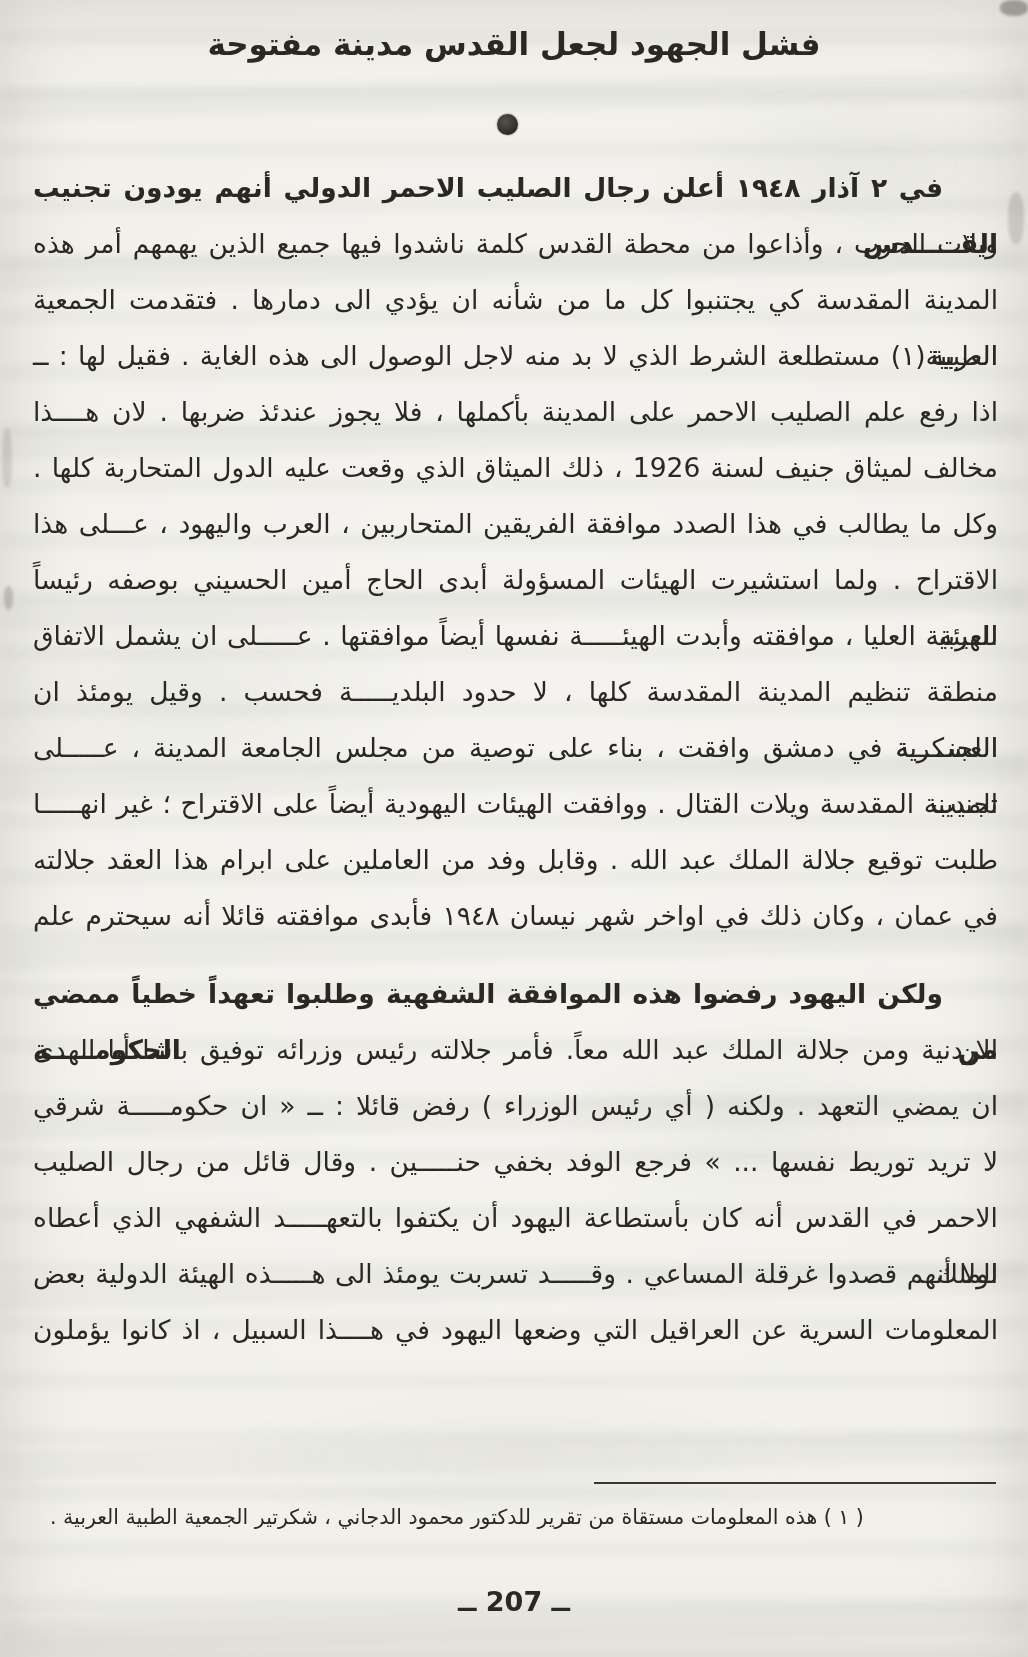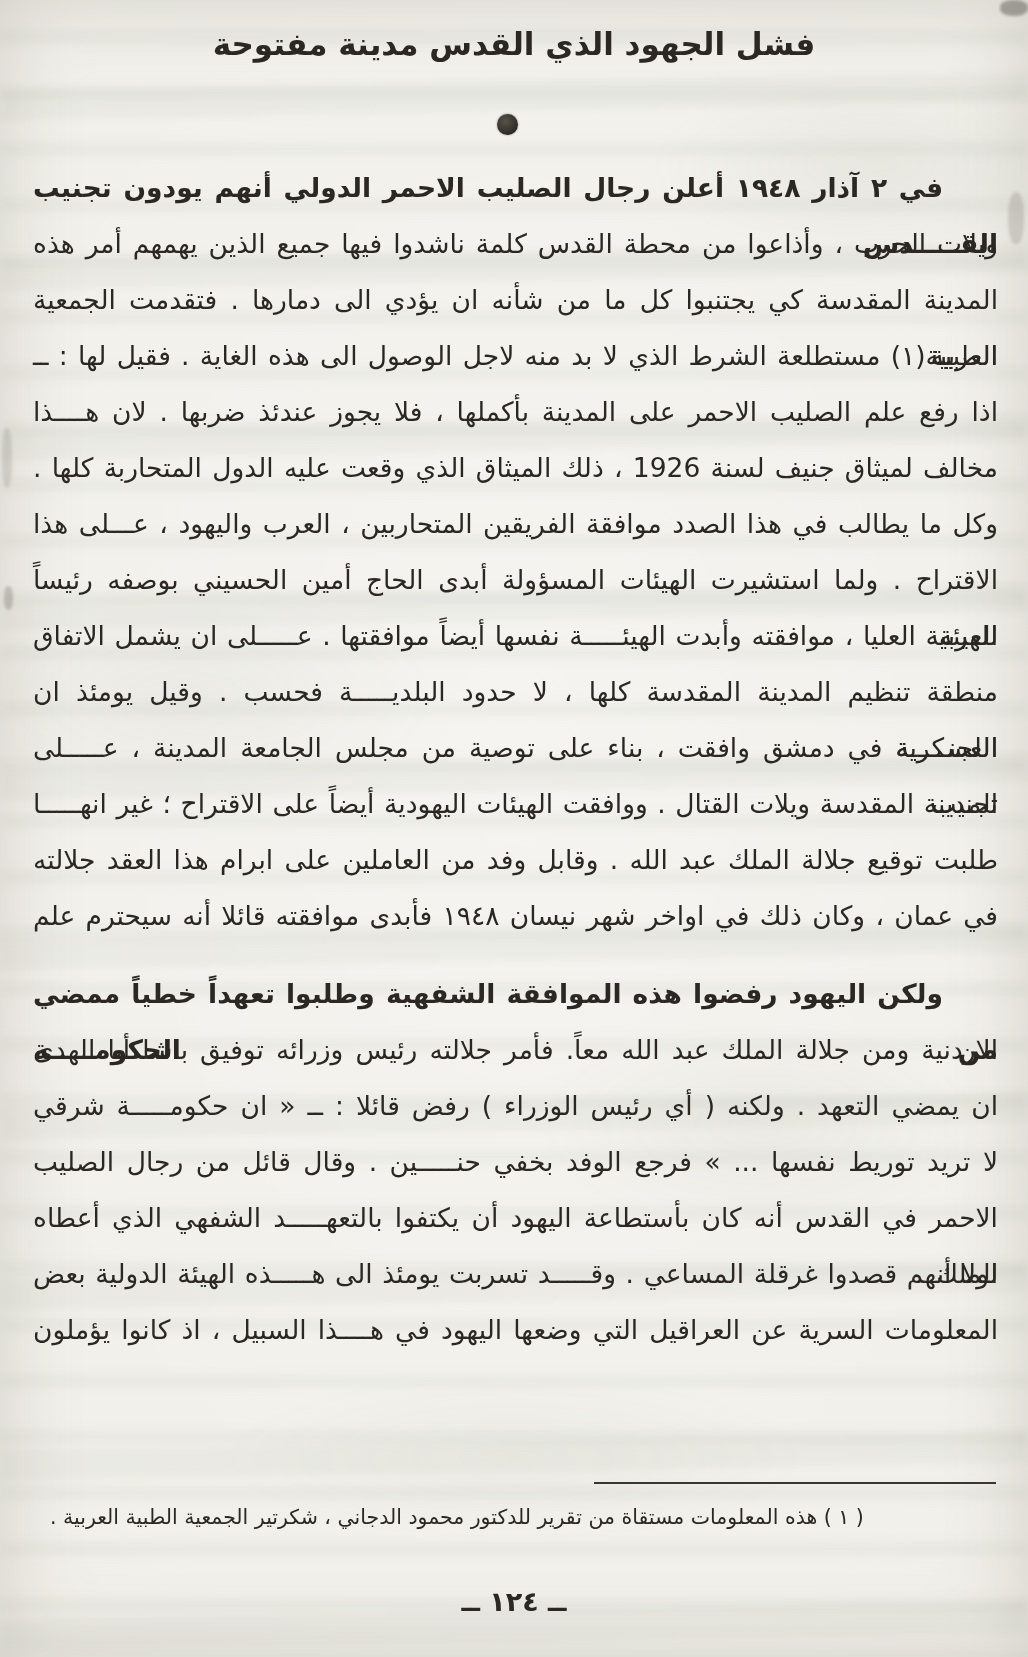--- a/index.html
+++ b/index.html
@@ -73,21 +73,21 @@
 <body>
 
 <div class="page">
   <div class="bleed-a"></div>
   <div class="bleed-b"></div>
   <div class="speck speck1"></div>
   <div class="speck speck2"></div>
   <div class="speck speck3"></div>
   <div class="speck speck4"></div>
 
-  <h1 class="title">فشل الجهود الذي القدس مدينة مفتوحة</h1>
+  <h1 class="title">فشل الجهود لجعل القدس مدينة مفتوحة</h1>
   <div class="ornament"></div>
 
   <div class="bodytext">
     <div class="paragraph">
       <div class="line indent">في ٢ آذار ١٩٤٨ أعلن رجال الصليب الاحمر الدولي أنهم يودون تجنيب القـــــدس</div>
       <div class="line">ويلات الحرب ، وأذاعوا من محطة القدس كلمة ناشدوا فيها جميع الذين يهمهم أمر هذه</div>
       <div class="line">المدينة المقدسة كي يجتنبوا كل ما من شأنه ان يؤدي الى دمارها . فتقدمت الجمعية الطبية</div>
       <div class="line">العربية(١) مستطلعة الشرط الذي لا بد منه لاجل الوصول الى هذه الغاية . فقيل لها : ــ</div>
       <div class="line">اذا رفع علم الصليب الاحمر على المدينة بأكملها ، فلا يجوز عندئذ ضربها . لان هــــذا</div>
       <div class="line">مخالف لميثاق جنيف لسنة 1926 ، ذلك الميثاق الذي وقعت عليه الدول المتحاربة كلها .</div>
@@ -106,14 +106,14 @@
       <div class="line">ان يمضي التعهد . ولكنه ( أي رئيس الوزراء ) رفض قائلا : ــ « ان حكومـــــة شرقي</div>
       <div class="line">لا تريد توريط نفسها ... » فرجع الوفد بخفي حنـــــين . وقال قائل من رجال الصليب</div>
       <div class="line">الاحمر في القدس أنه كان بأستطاعة اليهود أن يكتفوا بالتعهـــــد الشفهي الذي أعطاه الملك</div>
       <div class="line">لولا أنهم قصدوا غرقلة المساعي . وقـــــد تسربت يومئذ الى هـــــذه الهيئة الدولية بعض</div>
       <div class="line">المعلومات السرية عن العراقيل التي وضعها اليهود في هــــذا السبيل ، اذ كانوا يؤملون</div>
     </div>
   </div>
 
   <div class="footnote-rule"></div>
   <div class="footnote">( ١ ) هذه المعلومات مستقاة من تقرير للدكتور محمود الدجاني ، شكرتير الجمعية الطبية العربية .</div>
-  <div class="page-number">ــ ١٢٤ ــ</div>
+  <div class="page-number">ــ 207 ــ</div>
 </div>
 
 </body></html>

